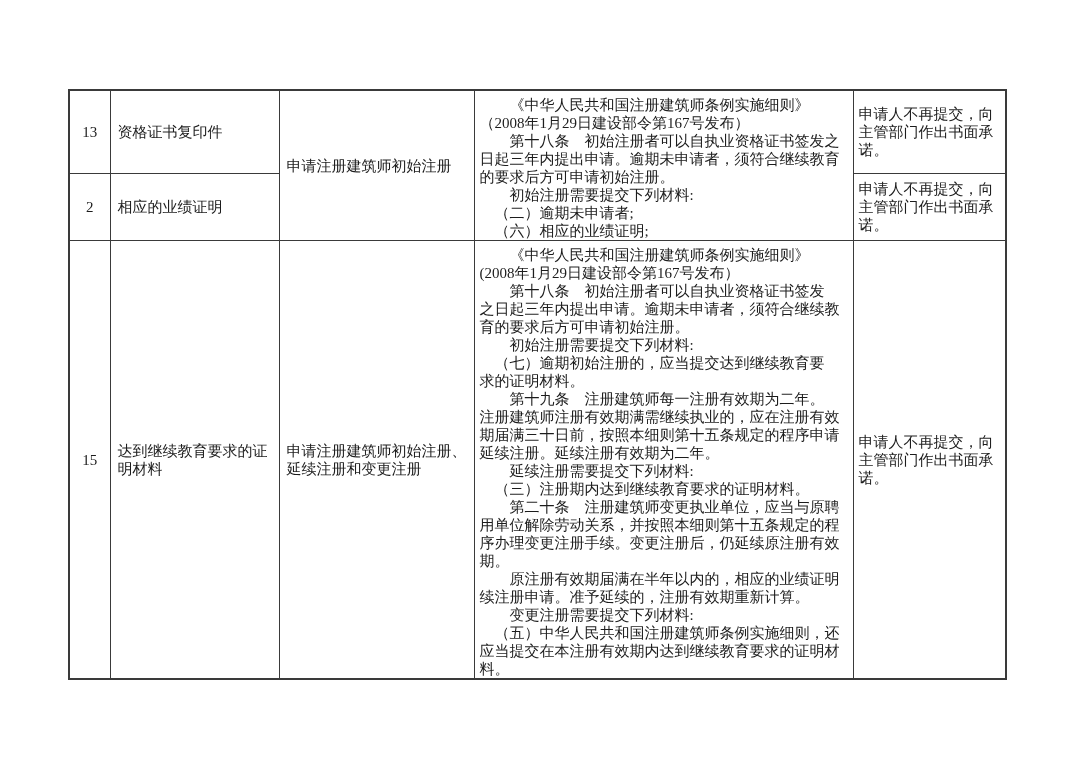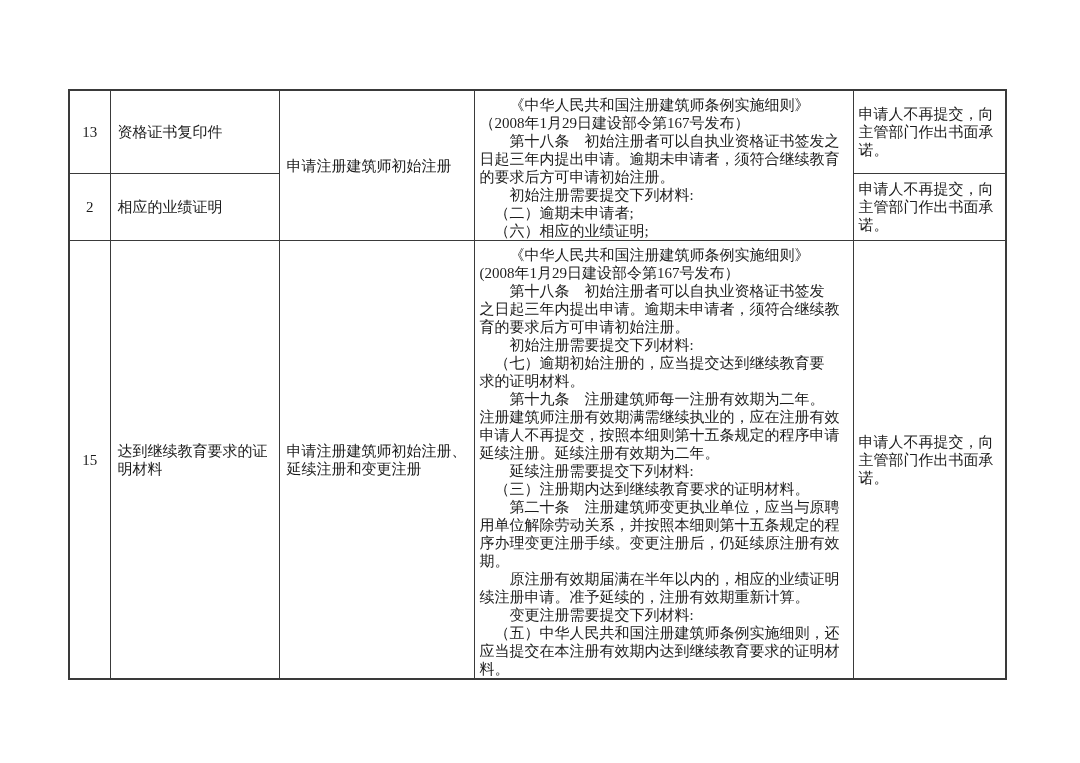--- a/index.html
+++ b/index.html
@@ -103,21 +103,21 @@
             <div class="tline">　　《中华人民共和国注册建筑师条例实施细则》</div>
             <div class="tline">(2008年1月29日建设部令第167号发布）</div>
             <div class="tline">　　第十八条　初始注册者可以自执业资格证书签发</div>
             <div class="tline">之日起三年内提出申请。逾期未申请者，须符合继续教</div>
             <div class="tline">育的要求后方可申请初始注册。</div>
             <div class="tline">　　初始注册需要提交下列材料:</div>
             <div class="tline">　（七）逾期初始注册的，应当提交达到继续教育要</div>
             <div class="tline">求的证明材料。</div>
             <div class="tline">　　第十九条　注册建筑师每一注册有效期为二年。</div>
             <div class="tline">注册建筑师注册有效期满需继续执业的，应在注册有效</div>
-            <div class="tline">申请人不再提交，按照本细则第十五条规定的程序申请</div>
+            <div class="tline">期届满三十日前，按照本细则第十五条规定的程序申请</div>
             <div class="tline">延续注册。延续注册有效期为二年。</div>
             <div class="tline">　　延续注册需要提交下列材料:</div>
             <div class="tline">　（三）注册期内达到继续教育要求的证明材料。</div>
             <div class="tline">　　第二十条　注册建筑师变更执业单位，应当与原聘</div>
             <div class="tline">用单位解除劳动关系，并按照本细则第十五条规定的程</div>
             <div class="tline">序办理变更注册手续。变更注册后，仍延续原注册有效</div>
             <div class="tline">期。</div>
             <div class="tline">　　原注册有效期届满在半年以内的，相应的业绩证明</div>
             <div class="tline">续注册申请。准予延续的，注册有效期重新计算。</div>
             <div class="tline">　　变更注册需要提交下列材料:</div>

